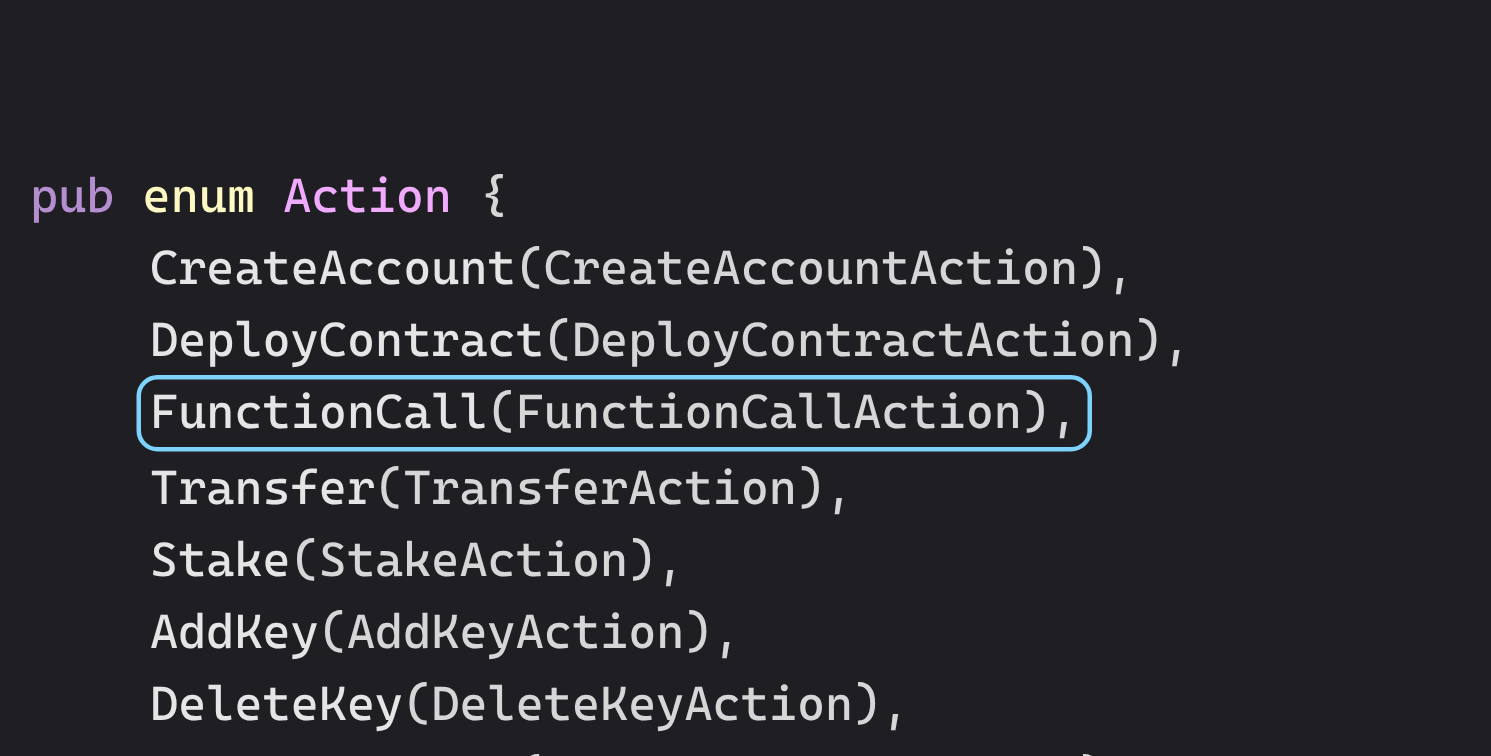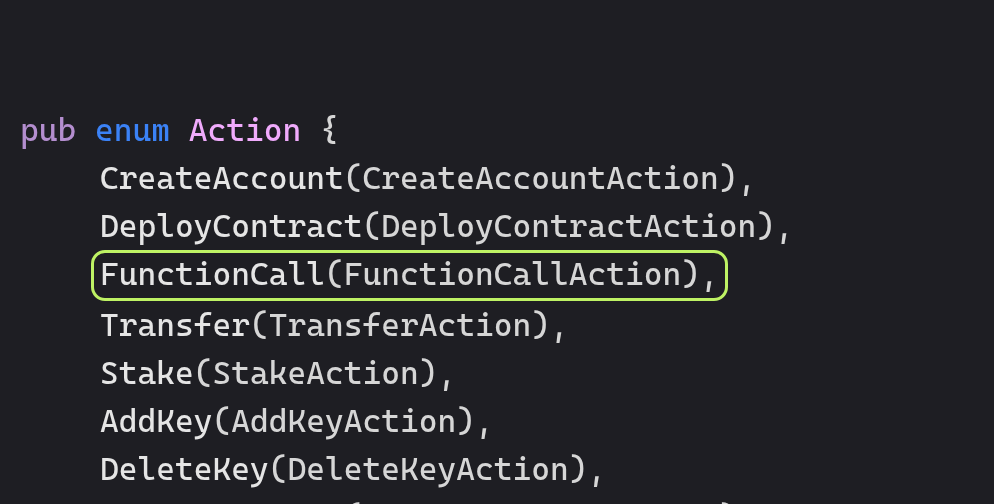--- a/index.html
+++ b/index.html
@@ -13,30 +13,30 @@
     overflow: hidden;
   }
   .code-block {
     padding: 10px 20px;
     color: #d6d6d6;
     white-space: pre;
   }
   .line { display: block; }
   .indent { display: inline-block; width: 80px; }
   .kw-pub { color: #b48ecf; }
-  .kw-enum { color: #3b82f6; }
+  .kw-enum { color: #fef9c3; }
   .type-name { color: #f0abfc; }
   .brace { color: #d6d6d6; }
   .variant { color: #e5e5e5; }
   .paren { color: #d6d6d6; }
   .inner-type { color: #d6d6d6; text-align: right; }
   .comma { color: #d6d6d6; }
   .highlighted {
     display: inline-block;
-    border: 3px solid #bef264;
+    border: 3px solid #7dd3fc;
     border-radius: 14px;
     padding: 0 6px 2px 6px;
     margin-left: -9px;
     line-height: 1.35;
   }
 </style>
 </head>
 <body>
 
 <div class="code-block">

